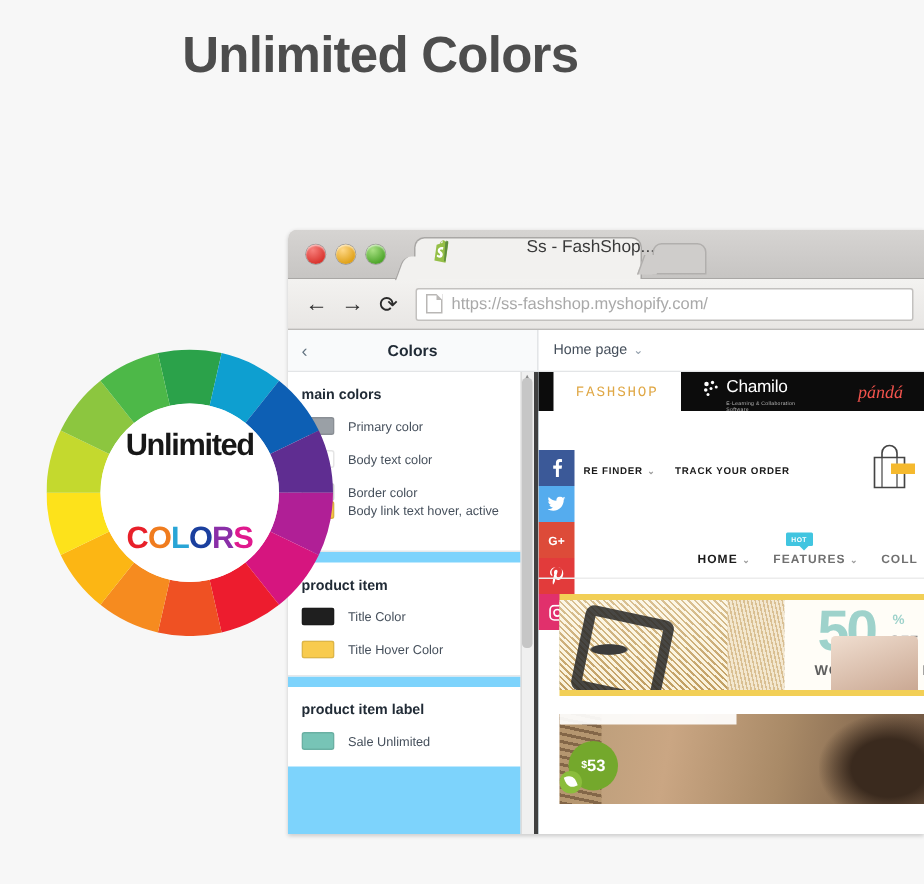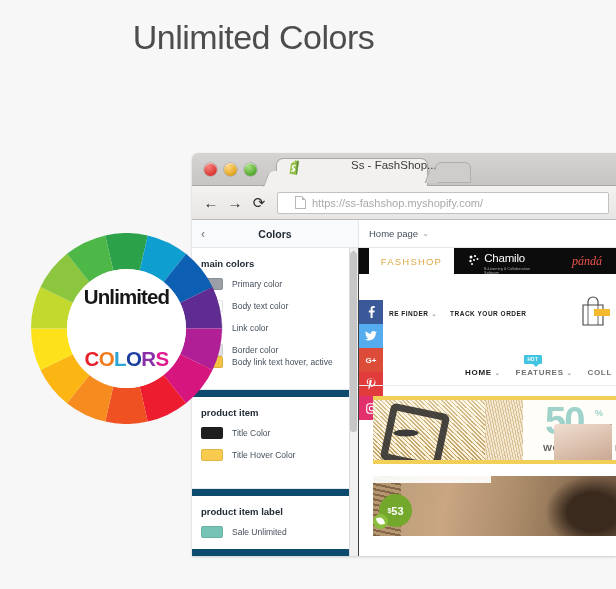--- a/index.html
+++ b/index.html
@@ -8,21 +8,21 @@
     background: #f7f7f7;
     font-family: "Liberation Sans", sans-serif;
     overflow: hidden;
   }
   #root { position: relative; width: 616px; height: 589px; background: #f7f7f7; }
 
   
   .headline {
     position: absolute; top: 18px; left: 0; width: 507px;
     text-align: center;
-    font-size: 34px; font-weight: normal; color: #4d4d4d;
+    font-size: 34px; font-weight: bold; color: #4d4d4d;
     letter-spacing: -0.5px;
   }
   .subcopy {
     position: absolute; top: 76px; left: 52px; width: 512px;
     text-align: center; font-size: 14.5px; color: #5a5a5a;
     line-height: 1.62;
   }
 
   
   .browser {
@@ -77,21 +77,21 @@
 
   .chrome-toolbar {
     height: 34px; background: linear-gradient(#f3f2f0, #e8e6e4);
     border-bottom: 1px solid #bcbab8;
     display: flex; align-items: center; padding: 0 7px;
   }
   .navbtn { width: 24px; height: 24px; display:flex; align-items:center; justify-content:center; color:#2b2b2b; font-size:15px; }
   .omnibox {
     flex: 1; height: 22px; margin-left: 6px;
     background: #fff; border: 1px solid #c3c1bf; border-radius: 2px;
-    display: flex; align-items: center; padding-left: 17px; gap: 6px;
+    display: flex; align-items: center; padding-left: 6px; gap: 6px;
   }
   .page-icon {
     width: 11px; height: 13px; border: 1px solid #b9b7b5; background: #fff;
     position: relative; flex: 0 0 auto;
   }
   .page-icon:after { content:""; position:absolute; right:-1px; top:-1px; border-width: 0 4px 4px 0; border-style: solid; border-color: #fff #fff #b9b7b5 #b9b7b5; }
   .omnibox-url { font-size: 11px; color: #a9a9a9; white-space: nowrap; }
 
   
   .admin-bar { display: flex; height: 28px; border-bottom: 1px solid #e3e5e7; background: #f9fafb; }
@@ -101,22 +101,22 @@
   }
   .admin-back { font-size: 12px; color: #637381; padding-left: 9px; }
   .admin-title { position: absolute; left: 0; right: 0; text-align: center; font-size: 10.5px; color: #212b36; font-weight: 600; }
   .admin-right { flex: 1; display: flex; align-items: center; padding-left: 10px; background: #fff; }
   .admin-page { font-size: 9.5px; color: #454f5b; }
   .caret { font-size: 8px; color: #919eab; margin-left: 4px; }
 
   
   .admin-body { display: flex; height: 308px; }
   .side-panel {
-    width: 167px; flex: 0 0 167px; background: #0c4a6e;
-    border-right: 1px solid #404040; position: relative; overflow: hidden;
+    width: 167px; flex: 0 0 167px; background: #7dd3fc;
+    border-right: 3px solid #404040; position: relative; overflow: hidden;
   }
   .card {
     background: #fff; margin: 0 0 7px 0; padding: 10px 9px 11px 9px;
     border-bottom: 1px solid #e6e8ea;
   }
   .card-title { font-size: 9.5px; color: #212b36; font-weight: 600; margin-bottom: 9px; }
   .swatch-row { display: flex; align-items: center; margin-bottom: 10px; }
   .swatch { width: 22px; height: 12px; border-radius: 2px; flex: 0 0 auto; border: 1px solid rgba(0,0,0,.10); }
   .swatch-label { font-size: 8.5px; color: #454f5b; margin-left: 9px; white-space: nowrap; }
 
@@ -125,21 +125,21 @@
     background: #f0f0f0; border-left: 1px solid #dcdcdc;
   }
   .scroll-thumb { position: absolute; right: 1px; top: 4px; width: 7px; height: 180px; background: #c6c6c6; border-radius: 3px; }
   .scroll-arrow { position:absolute; right:1px; font-size:6px; color:#8a8a8a; text-align:center; width:7px; }
 
   
   .preview { flex: 1; position: relative; background: #fff; overflow: hidden; }
   .topbar { height: 26px; background: #0c0c0c; display: flex; align-items: center; }
   .topbar-gap { width: 10px; height: 100%; background:#0c0c0c; }
   .brand-cell { width: 88px; height: 100%; background: #fff; display:flex; align-items:center; justify-content:center; }
-  .brand-text { font-size: 9.5px; letter-spacing: 1.2px; color: #e0a846; font-family: Liberation Sans, sans-serif; }
+  .brand-text { font-size: 9.5px; letter-spacing: 1.2px; color: #e0a846; font-family: Liberation Mono, monospace; }
   .logo-cell { display:flex; align-items:center; justify-content:center; padding: 0 14px; height:100%; }
   .chamilo { color:#fff; font-size:11.5px; letter-spacing:-.2px; }
   .chamilo-sub { display:block; font-size:3.4px; color:#b9b9b9; letter-spacing:.2px; margin-top:1px; }
   .panda { color:#f1534d; font-size:12px; font-style: italic; font-family:"Liberation Serif", serif; }
 
   .social-rail { position: absolute; left: 0; top: 52px; width: 24px; }
   .social-item { height: 24px; display: flex; align-items: center; justify-content: center; color: #fff; font-size: 10px; font-weight: bold; }
 
   .util-row { position: absolute; left: 30px; top: 62px; display: flex; align-items: center; gap: 13px; }
   .util-link { font-size: 6.5px; letter-spacing: .5px; color: #1a1a1a; font-weight: bold; white-space: nowrap; }
@@ -288,41 +288,37 @@
         <div class="card">
           <div class="card-title">main colors</div>
           <div class="swatch-row">
             <span class="swatch" style="background:#9aa0a6"></span>
             <span class="swatch-label">Primary color</span>
           </div>
           <div class="swatch-row">
             <span class="swatch" style="background:#ffffff"></span>
             <span class="swatch-label">Body text color</span>
           </div>
-          <div class="swatch-row">
-            <span class="swatch" style="background:#ffffff"></span>
-            <span class="swatch-label">Link color</span>
-          </div>
           <div class="swatch-row" style="margin-bottom:0">
             <span class="swatch" style="background:#e3e3e3"></span>
             <span class="swatch-label">Border color</span>
           </div>
           <div class="swatch-row">
             <span class="swatch" style="background:#f5c344"></span>
             <span class="swatch-label">Body link text hover, active</span>
           </div>
         </div>
 
         <div class="card">
           <div class="card-title">product item</div>
           <div class="swatch-row">
             <span class="swatch" style="background:#1f1f1f"></span>
             <span class="swatch-label">Title Color</span>
           </div>
-          <div class="swatch-row" style="margin-bottom:16px">
+          <div class="swatch-row" style="margin-bottom:0">
             <span class="swatch" style="background:#f8cb4e"></span>
             <span class="swatch-label">Title Hover Color</span>
           </div>
         </div>
 
         <div class="card" style="border-bottom:none">
           <div class="card-title">product item label</div>
           <div class="swatch-row" style="margin-bottom:0">
             <span class="swatch" style="background:#77c4b6"></span>
             <span class="swatch-label">Sale Unlimited</span>

